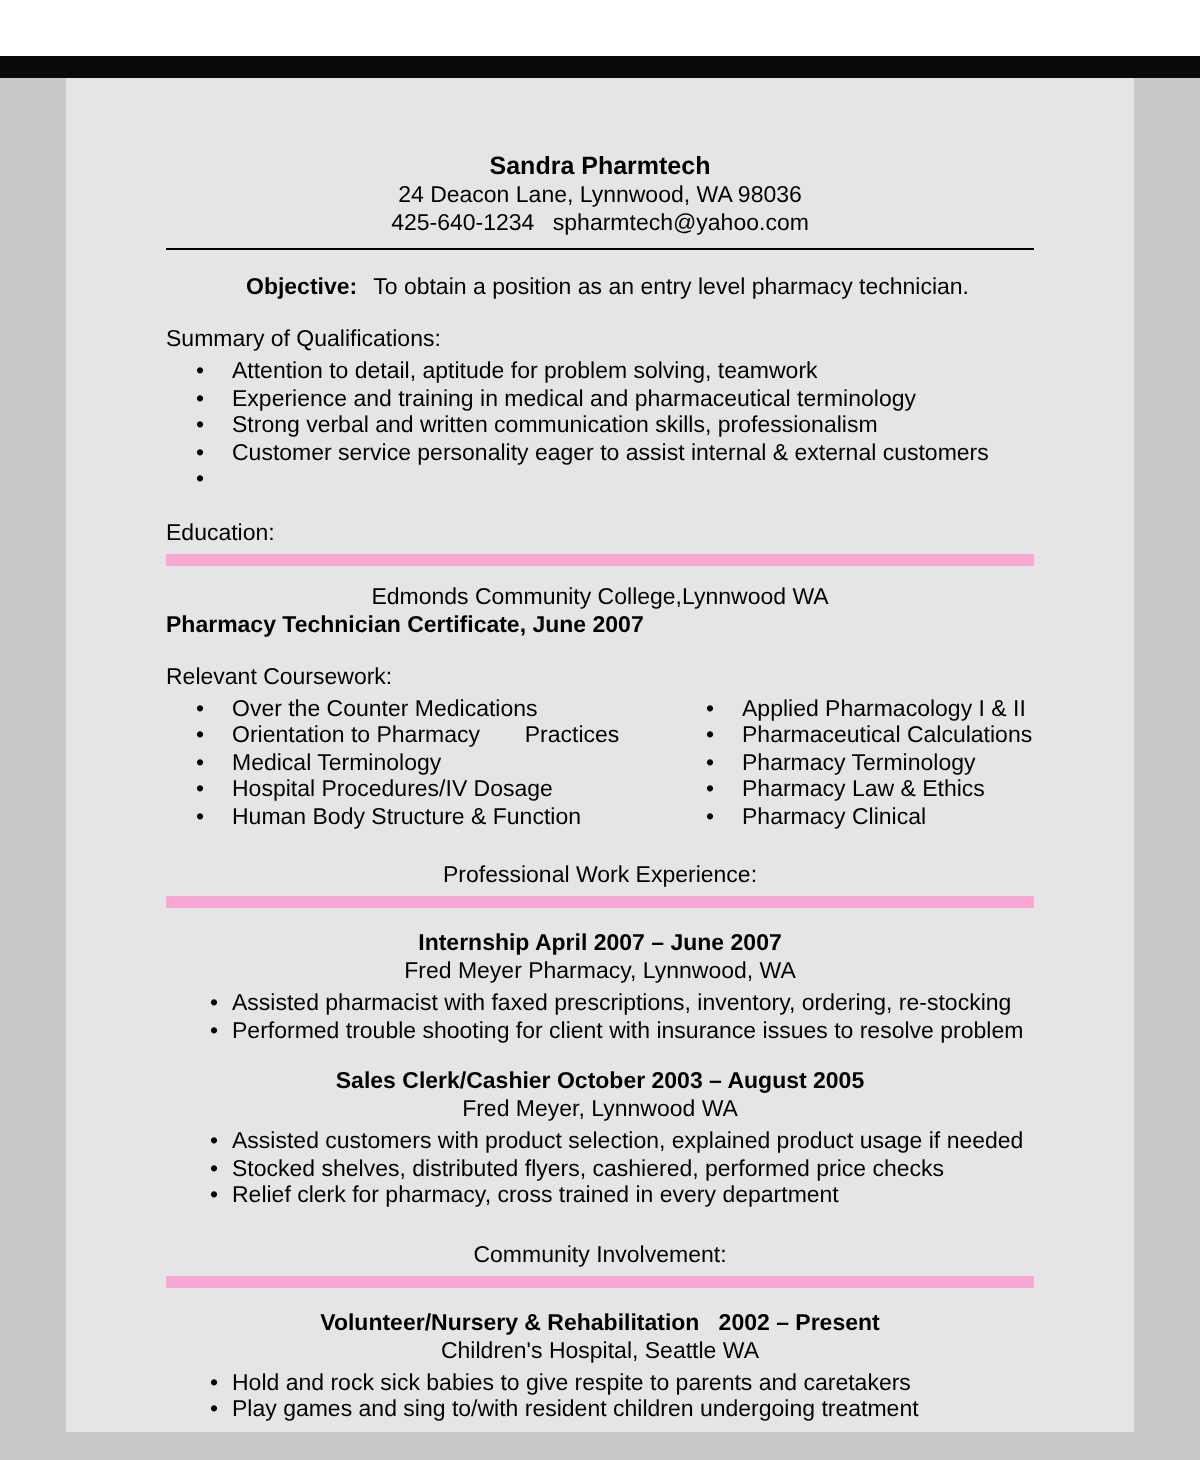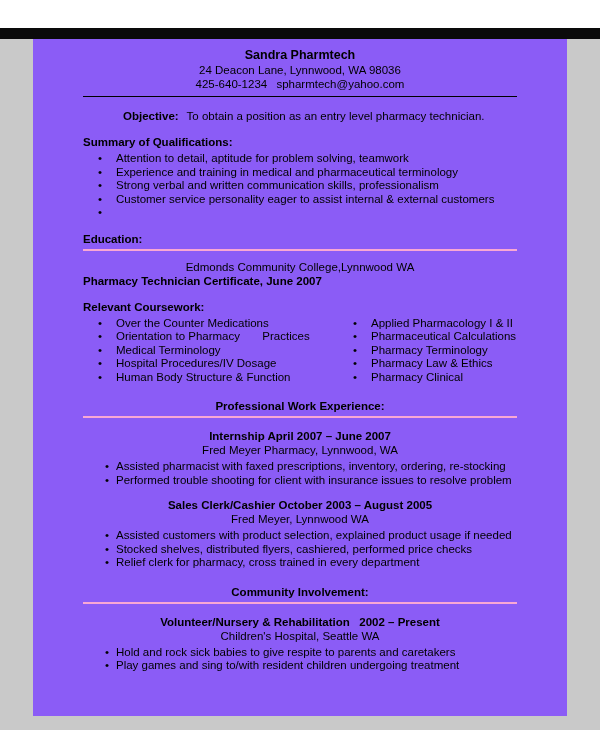--- a/index.html
+++ b/index.html
@@ -9,35 +9,35 @@
     background:#c9c9c9;
     font-family:"Liberation Sans", sans-serif;
     color:#000;
     overflow:hidden;
   }
   .top-white { position:absolute; top:0; left:0; width:600px; height:28px; background:#ffffff; }
   .top-bar   { position:absolute; top:28px; left:0; width:600px; height:11px; background:#0a0a0a; }
   .page {
     position:absolute; top:39px; left:33px;
     width:534px; height:677px;
-    background:#8b5cf6;
-    padding:8px 50px 0 50px;
+    background:#e5e5e5;
+    padding:36px 50px 0 50px;
     font-size:11.5px; line-height:14px;
     overflow:hidden;
   }
   .header { text-align:center; }
   .name { font-weight:bold; font-size:12.5px; line-height:16px; }
   .contact span + span { margin-left:6px; }
   .hr { border-top:1px solid #000; margin-top:5px; }
   .bold { font-weight:bold; }
   .objective { margin-top:12px;margin-left:40px; }
   .objective .label { font-weight:bold; padding-right:8px; }
   .section { margin-top:12px; }
-  .heading { font-weight:bold;margin-top:12px; }
-  .ruled { border-bottom:2px solid #f9a8d4; padding-bottom:3px; }
+  .heading { font-weight:normal;margin-top:12px; }
+  .ruled { border-bottom:6px solid #f9a8d4; padding-bottom:3px; }
   .blist { margin-top:3px; }
   .bitem { display:flex; padding-left:15px; line-height:13.5px; }
   .bitem .b { flex:none; width:18px; }
   .edu-row { display:flex; justify-content:center; margin-top:9px; }
   .course-cols { display:flex; margin-top:3px; }
   .col-left { width:255px; }
   .col-right { flex:1; }
   .job { margin-top:11px; }
   .exp-section { margin-top:15px;text-align:center; }
 </style>

